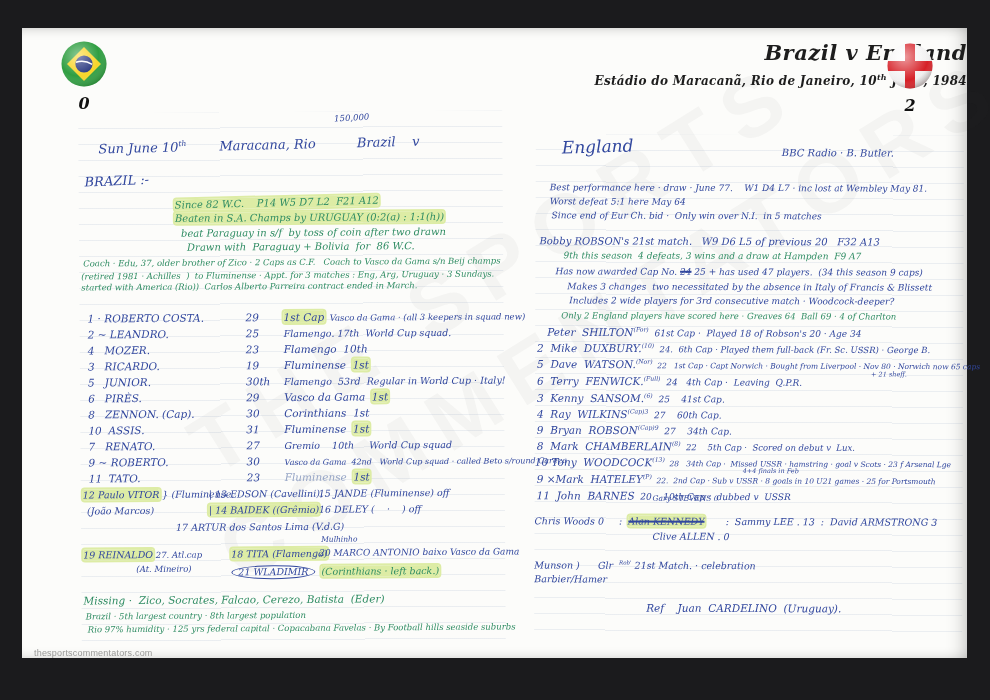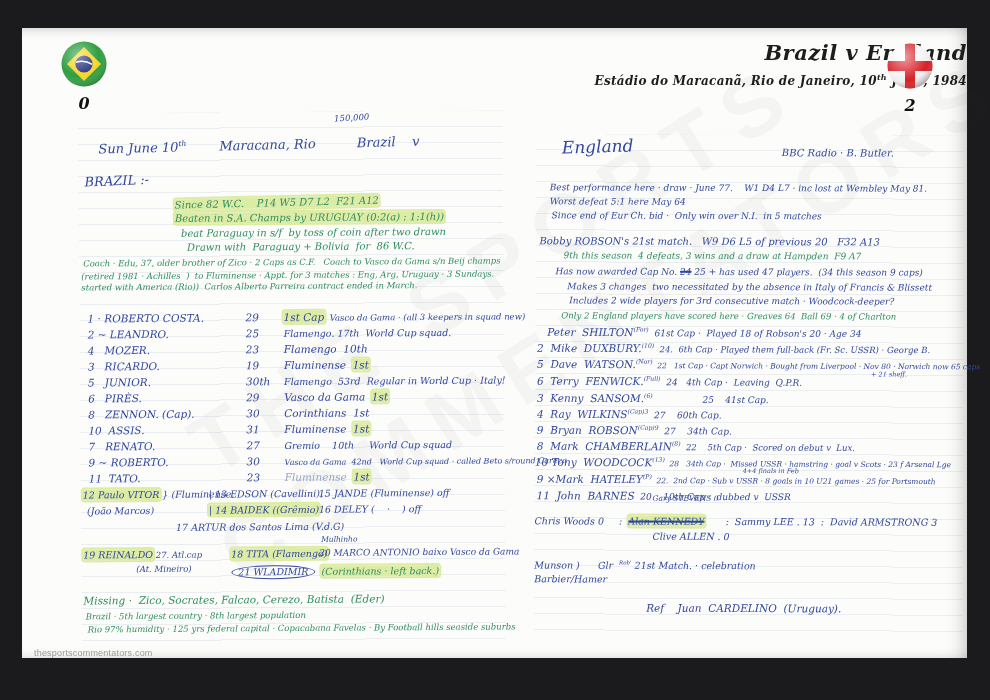--- a/index.html
+++ b/index.html
@@ -152,21 +152,21 @@
         <div class="hw ink-green" style="left: 28px; top: 117px; font-size: 9px;"><span class="">9th this season  4 defeats, 3 wins and a draw at Hampden  F9 A7</span></div>
         <div class="hw ink-blue" style="left: 20px; top: 133px; font-size: 9px;"><span class="">Has now awarded Cap No. </span><span class="strike">24</span><span class=""> 25 + has used 47 players.  (34 this season 9 caps)</span></div>
         <div class="hw ink-blue" style="left: 32px; top: 148px; font-size: 9px;"><span class="">Makes 3 changes  two necessitated by the absence in Italy of Francis &amp; Blissett</span></div>
         <div class="hw ink-blue" style="left: 34px; top: 162px; font-size: 9px;"><span class="">Includes 2 wide players for 3rd consecutive match · Woodcock-deeper?</span></div>
         <div class="hw ink-green" style="left: 26px; top: 177px; font-size: 8.5px;"><span class="">Only 2 England players have scored here · Greaves 64  Ball 69 · 4 of Charlton</span></div>
         <div class="hw ink-blue" style="left: 12px; top: 192px;"><span class="">Peter  SHILTON</span><span class="sup">(For)</span><span class="" style="font-size: 9px;">  61st Cap ·  Played 18 of Robson's 20 · Age 34</span></div>
         <div class="hw ink-blue" style="left: 2px; top: 208px;"><span class="">2  Mike  DUXBURY.</span><span class="sup">(10)</span><span class="" style="font-size: 8.5px;">  24.  6th Cap · Played them full-back (Fr. Sc. USSR) · George B.</span></div>
         <div class="hw ink-blue" style="left: 2px; top: 224px;"><span class="">5  Dave  WATSON.</span><span class="sup">(Nor)</span><span class="" style="font-size: 7.5px;">  22   1st Cap · Capt Norwich · Bought from Liverpool · Nov 80 · Norwich now 65 caps</span></div>
         <div class="hw ink-blue" style="left: 336px; top: 236px; font-size: 6.5px;"><span class="">+ 21 sheff.</span></div>
         <div class="hw ink-blue" style="left: 2px; top: 241px;"><span class="">6  Terry  FENWICK.</span><span class="sup">(Full)</span><span class="" style="font-size: 9px;">  24   4th Cap ·  Leaving  Q.P.R.</span></div>
-        <div class="hw ink-blue" style="left: 2px; top: 258px;"><span class="">3  Kenny  SANSOM.</span><span class="sup">(6)</span><span class="" style="font-size: 9px; margin-left: 44px;">  25    41st Cap.</span></div>
+        <div class="hw ink-blue" style="left: 2px; top: 258px;"><span class="">3  Kenny  SANSOM.</span><span class="sup">(6)</span><span class="" style="font-size: 9px;">  25    41st Cap.</span></div>
         <div class="hw ink-blue" style="left: 2px; top: 274px;"><span class="">4  Ray  WILKINS</span><span class="sup">(Cap)3</span><span class="" style="font-size: 9px;">  27    60th Cap.</span></div>
         <div class="hw ink-blue" style="left: 2px; top: 290px;"><span class="">9  Bryan  ROBSON</span><span class="sup">(Cap)9</span><span class="" style="font-size: 9px;">  27    34th Cap.</span></div>
         <div class="hw ink-blue" style="left: 2px; top: 306px;"><span class="">8  Mark  CHAMBERLAIN</span><span class="sup">(8)</span><span class="" style="font-size: 8.5px;">  22    5th Cap ·  Scored on debut v  Lux.</span></div>
         <div class="hw ink-blue" style="left: 0px; top: 322px;"><span class="">10 Tony  WOODCOCK</span><span class="sup">(13)</span><span class="" style="font-size: 7.5px;">  28   34th Cap ·  Missed USSR · hamstring · goal v Scots · 23 f Arsenal Lge</span></div>
         <div class="hw ink-blue" style="left: 208px; top: 333px; font-size: 6.5px;"><span class="">4+4 finals in Feb</span></div>
         <div class="hw ink-blue" style="left: 2px; top: 339px;"><span class="">9 ×Mark  HATELEY</span><span class="sup">(P)</span><span class="" style="font-size: 7.5px;">  22.  2nd Cap · Sub v USSR · 8 goals in 10 U21 games · 25 for Portsmouth</span></div>
         <div class="hw ink-blue" style="left: 2px; top: 356px;"><span class="">11  John  BARNES</span><span class="" style="font-size: 9px;">  20    10th Cap ·  dubbed v  USSR</span></div>
         <div class="hw ink-blue" style="left: 118px; top: 360px; font-size: 7.5px;"><span class="">Gary STEVENS 0</span></div>
         <div class="hw ink-blue" style="left: 0px; top: 382px; font-size: 9.5px;"><span class="">Chris Woods 0     :  </span><span class="hl strike">Alan KENNEDY</span><span class="">       :  Sammy LEE . 13  :  David ARMSTRONG 3</span></div>
         <div class="hw ink-blue" style="left: 118px; top: 397px; font-size: 9.5px;"><span class="">Clive ALLEN . 0</span></div>

